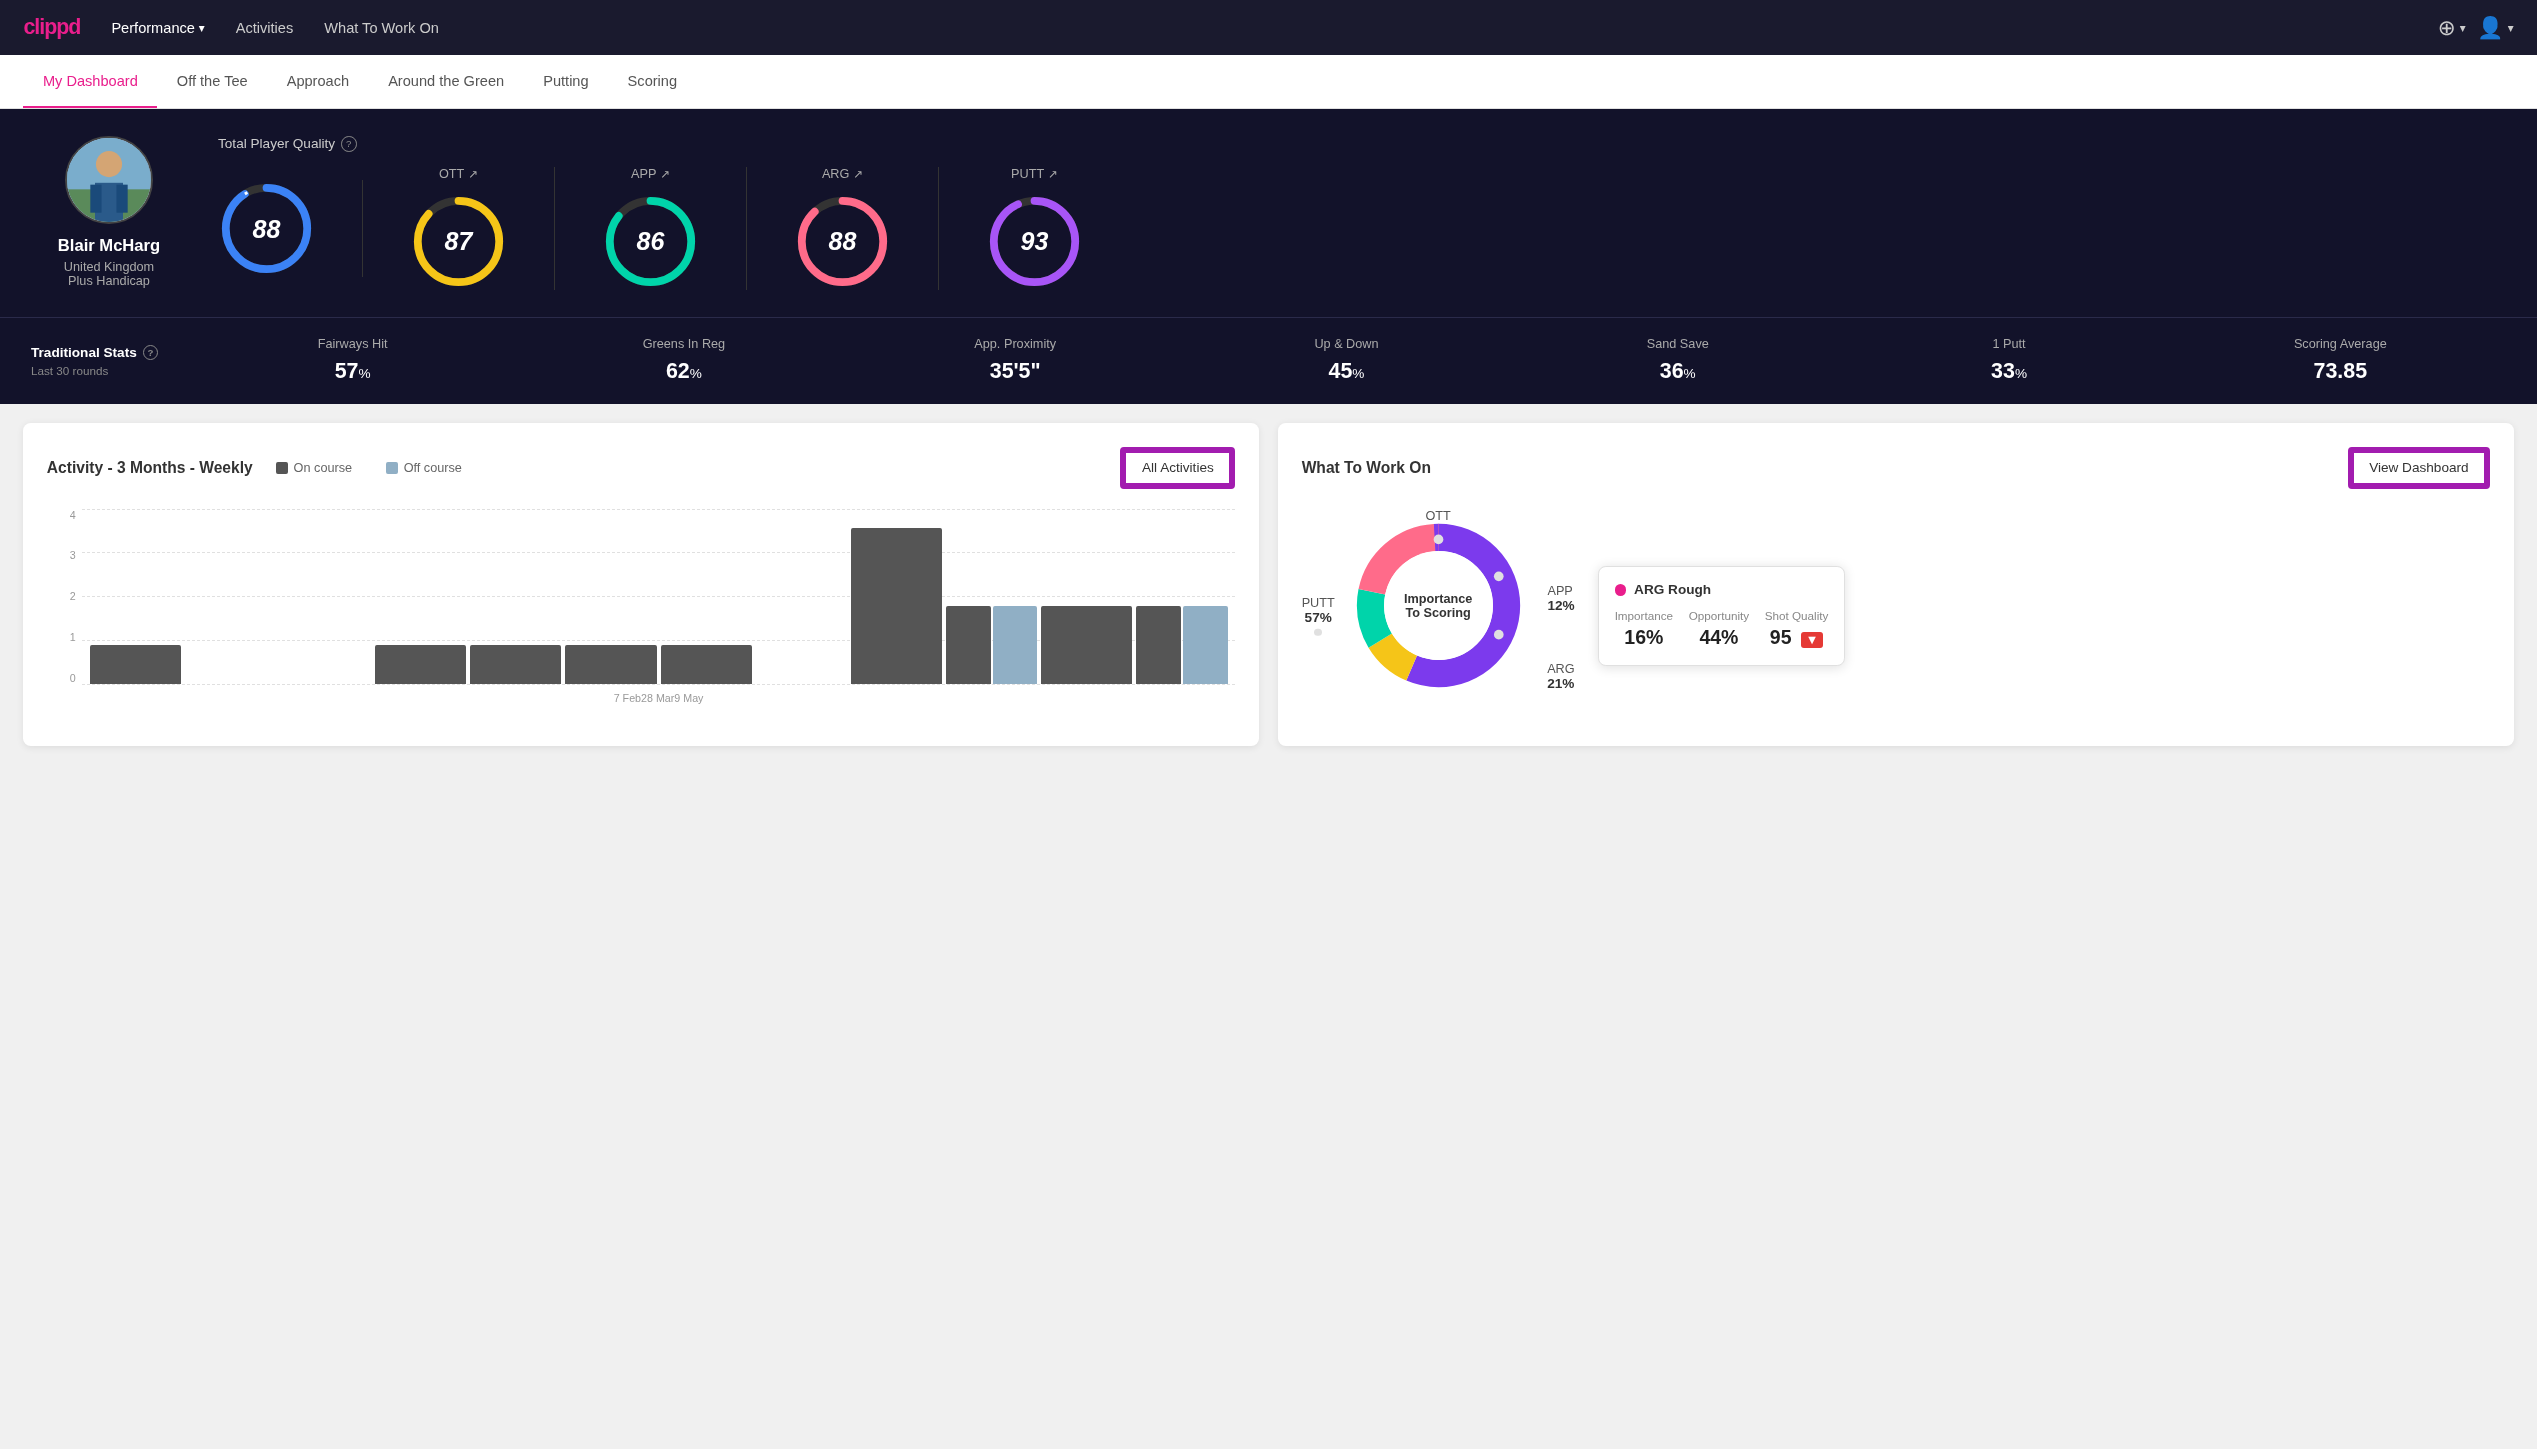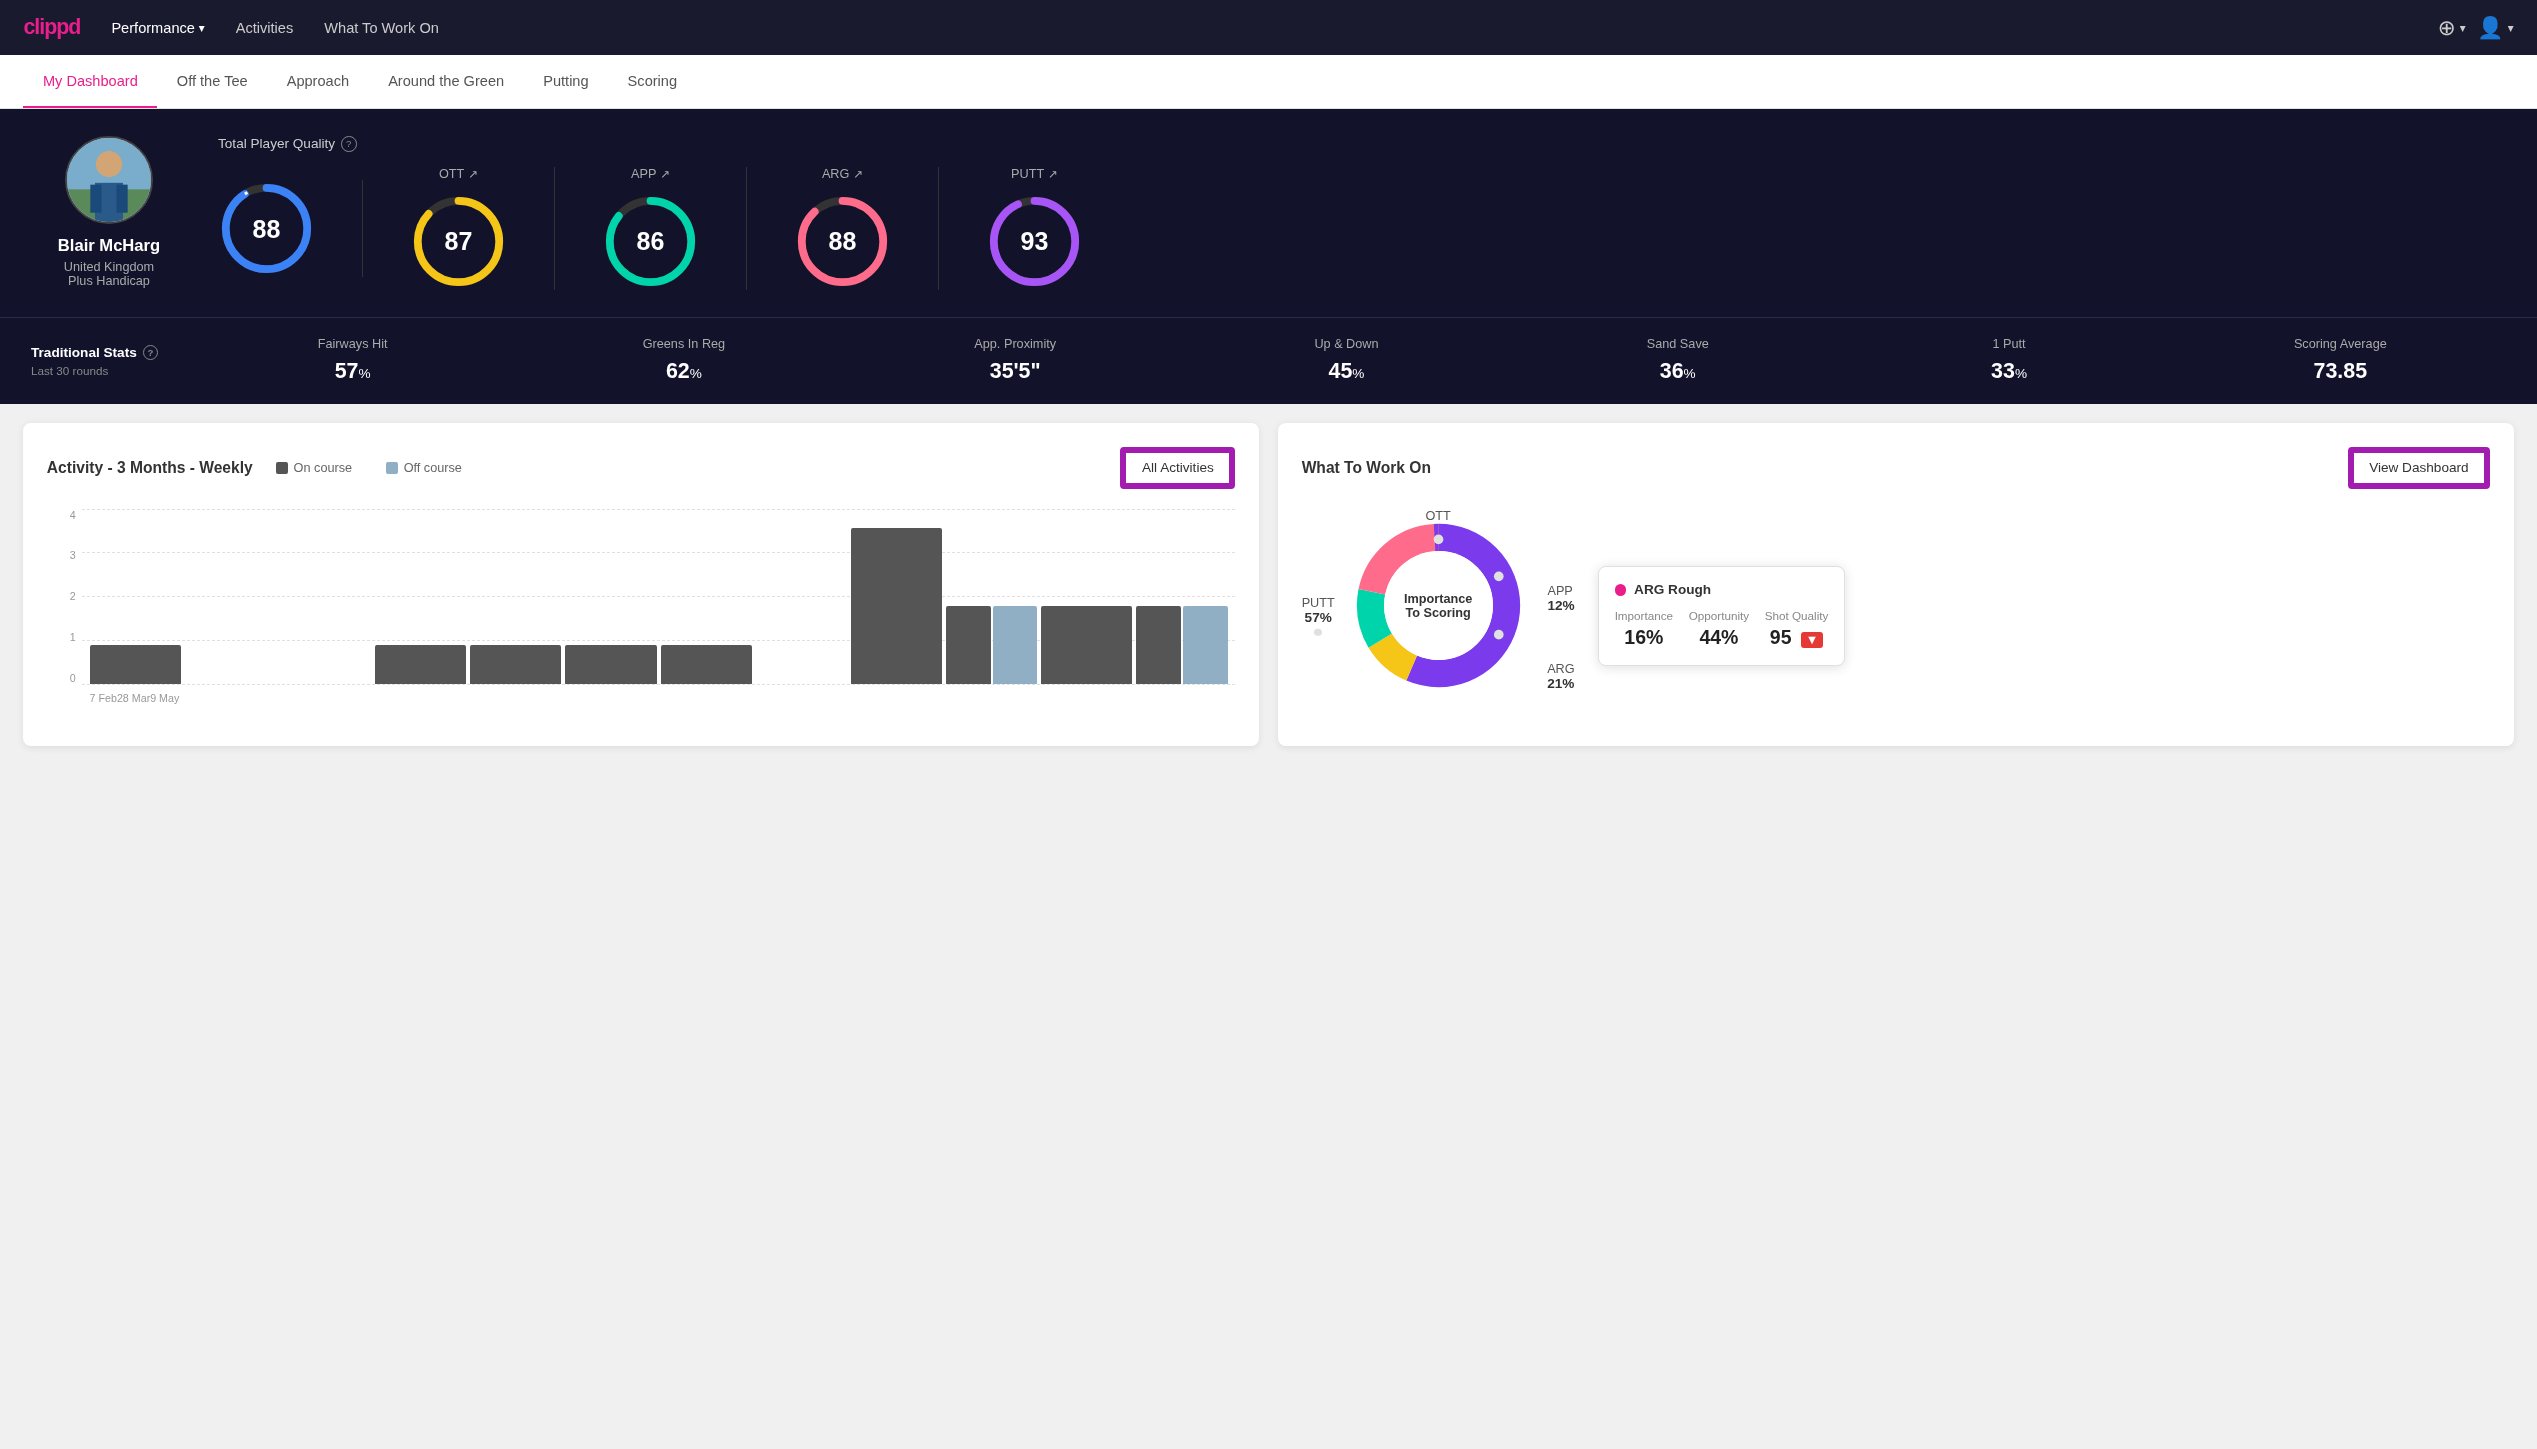--- a/index.html
+++ b/index.html
@@ -78,21 +78,21 @@
     .scores-row { display: flex; align-items: center; gap: 0; }
     .score-card {
       display: flex; flex-direction: column; align-items: center; padding: 0 47px;
       border-right: 1px solid #333;
     }
     .score-card:first-child { padding-left: 0; }
     .score-card:last-child { border-right: none; }
     .score-label { color: #aaa; font-size: 12.7px; margin-bottom: 11.7px; display: flex; align-items: center; gap: 3.9px; }
     .score-label .arrow { color: #aaa; font-size: 11.7px; }
 
-    .ring-container { position: relative; width: 97px; height: 97px; }
+    .ring-container { position: relative; width: 97px; height: 97px; font-style: italic; }
     .ring-svg { width: 100%; height: 100%; transform: rotate(-90deg); }
     .ring-value {
       position: absolute; top: 50%; left: 50%; transform: translate(-50%, -50%);
       font-size: 25px; font-weight: 700; color: #fff;
     }
 
     
     .stats-row {
       background: #12122a;
       border-top: 1px solid #2a2a4a;
@@ -158,21 +158,21 @@
       position: absolute; left: 35px; right: 0; bottom: 19.5px; top: 0;
       display: flex; align-items: flex-end; gap: 3.9px; padding: 0 7.8px;
     }
     .bar-group { display: flex; gap: 1.9px; align-items: flex-end; flex: 1; }
     .bar {
       flex: 1; background: #555; border-radius: 1.9px 1.9px 0 0; min-width: 7.8px;
     }
     .bar.off-course { background: #90afc5; }
     .x-labels {
       position: absolute; bottom: 0; left: 35px; right: 0;
-      display: flex; justify-content: flex-start;
+      display: flex; justify-content: center;
       padding: 0 7.8px;
       margin-top: 12px;
     }
     .x-label { color: #999; font-size: 10.7px; }
 
     
     .donut-section { display: flex; align-items: center; gap: 23.4px; }
     .donut-outer-label { color: #555; font-size: 12.7px; font-weight: 500; }
     .donut-outer-val { color: #333; font-size: 13.6px; font-weight: 700; }
 

